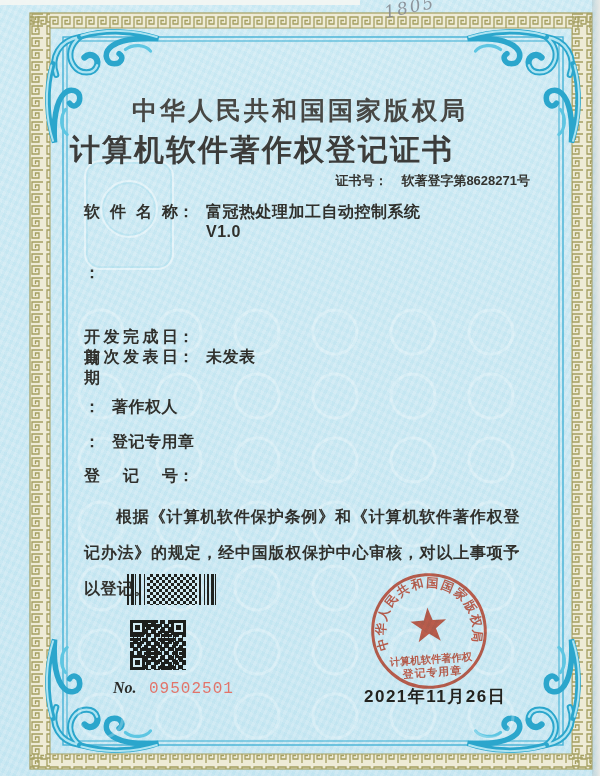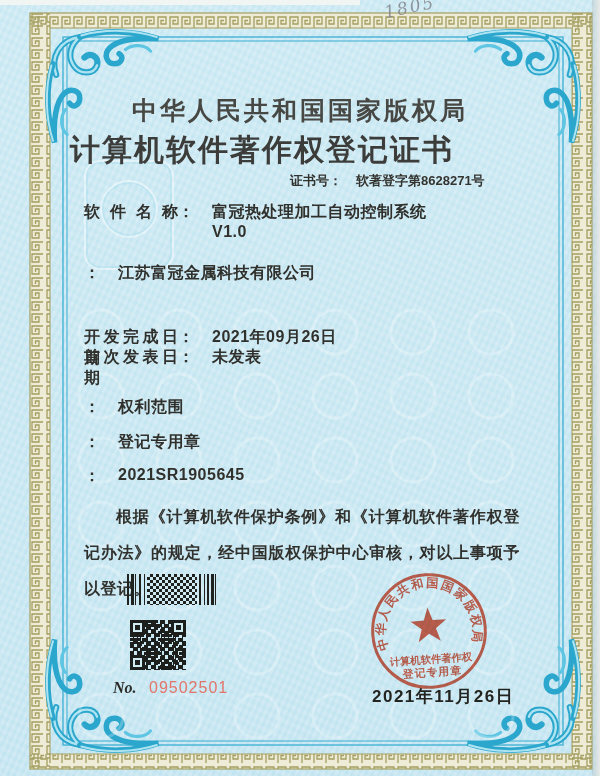--- a/index.html
+++ b/index.html
@@ -25,46 +25,46 @@
     border:2px solid rgba(255,255,255,.85); box-shadow:inset 0 0 0 2px rgba(120,205,230,.35);}
   .wm-stamp::after{content:"";position:absolute;left:14px;top:18px;width:54px;height:54px;border-radius:50%;
     border:2px solid rgba(255,255,255,.85); box-shadow:inset 0 0 0 2px rgba(120,205,230,.35);}
   
   .hand{left:384px;top:-3px;font-family:"DejaVu Serif",serif;font-style:italic;font-size:17px;
     color:#82868d;transform:rotate(-12deg);letter-spacing:2px;opacity:.85;}
   .title1{left:0;top:94px;width:600px;text-align:center;font-family:"Liberation Serif","DejaVu Serif",serif;
     font-weight:bold;font-size:25px;letter-spacing:3px;color:#474744;}
   .title2{left:0;top:130px;width:524px;text-align:center;font-family:"Liberation Serif","DejaVu Serif",serif;
     font-weight:bold;font-size:30px;letter-spacing:2px;color:#3c3c3a;}
-  .certno{left:290px;top:172px;width:240px;font-size:13px;font-weight:bold;color:#33332f;}
+  .certno{left:290px;top:172px;width:240px;text-align:right;font-size:13px;font-weight:bold;color:#33332f;}
   .certno .gap{display:inline-block;width:14px;}
   .frow{left:84px;display:flex;align-items:flex-start;font-size:16px;font-weight:bold;color:#30302c;}
   .flabel{display:inline-block;width:94px;text-align:justify;text-align-last:justify;letter-spacing:0;}
   .fcolon{display:inline-block;margin:0 2px 0 0;}
-  .fvalue{display:inline-block;margin-left:16px;letter-spacing:.5px;}
+  .fvalue{display:inline-block;margin-left:10px;letter-spacing:.5px;}
   .statement{left:84px;top:499px;width:436px;font-size:16px;font-weight:bold;color:#30302c;
     line-height:36px;text-align:justify;text-indent:2em;letter-spacing:.5px;}
   
   .barcode{left:127px;top:574px;width:92px;height:31px;
     background-image:repeating-linear-gradient(90deg,#20221f 0 2px,transparent 2px 4px,#20221f 4px 7px,transparent 7px 8px,#20221f 8px 9px,transparent 9px 12px,#20221f 12px 14px,transparent 14px 17px,#20221f 17px 18px,transparent 18px 20px);}
   .bc2d{position:absolute;left:20px;top:0;width:50px;height:31px;background:
     repeating-conic-gradient(#20221f 0% 25%, #cfeaf3 0% 50%) 0 0/6px 6px,
     repeating-conic-gradient(#20221f 0% 25%, #cfeaf3 0% 50%) 2px 3px/8px 8px;}
   
   .qr{left:130px;top:620px;width:56px;height:50px;
     background:repeating-conic-gradient(#1d1f1c 0% 25%, transparent 0% 50%) 0 0/7px 7px,
                repeating-conic-gradient(#1d1f1c 0% 25%, transparent 0% 50%) 3px 4px/9px 9px;}
   .qf{position:absolute;width:9px;height:9px;border:3px solid #1d1f1c;background:#d2ecf4;}
   .qf::after{content:"";position:absolute;left:2px;top:2px;width:5px;height:5px;background:#1d1f1c;}
   .qf.tl{left:0;top:0;} .qf.tr{right:0;top:0;} .qf.bl{left:0;bottom:0;}
   
   .serial{left:113px;top:679px;font-size:16px;}
   .serial .no{font-family:"Liberation Serif","DejaVu Serif",serif;font-weight:bold;color:#2b2b28;font-style:italic;}
-  .serial .digits{font-family:Liberation Sans, sans-serif;color:#e2746a;letter-spacing:1px;margin-left:8px;}
-  .issue-date{left:372px;top:685px;font-size:17px;font-weight:bold;letter-spacing:1.5px;color:#23231f;z-index:3;}
+  .serial .digits{font-family:Liberation Mono, monospace;color:#e2746a;letter-spacing:1px;margin-left:8px;}
+  .issue-date{left:364px;top:685px;font-size:17px;font-weight:bold;letter-spacing:1.5px;color:#23231f;z-index:3;}
   
   .seal{left:368px;top:570px;width:122px;height:122px;z-index:4;opacity:.92;
     mix-blend-mode:multiply;transform:rotate(-4deg);}
 </style>
 </head>
 <body>
 
 <div class="page">
 
   <svg class="abs" width="600" height="776" style="left:0;top:0">
@@ -131,48 +131,46 @@
     <span class="flabel">软件名称</span>
       <span class="fcolon">：</span>
     <span class="fvalue">
       <span>富冠热处理加工自动控制系统</span><br>
       <span>V1.0</span>
     </span>
   </div>
 
   <div class="abs frow" style="top:263px">
       <span class="fcolon">：</span>
-    <span class="fvalue">江苏富冠金属科技有限公司</span>
   </div>
 
   <div class="abs frow" style="top:327px">
     <span class="flabel">开发完成日期</span>
       <span class="fcolon">：</span>
-    <span class="fvalue">2021年09月26日</span>
   </div>
 
   <div class="abs frow" style="top:347px">
     <span class="flabel">首次发表日期</span>
       <span class="fcolon">：</span>
     <span class="fvalue">未发表</span>
   </div>
 
   <div class="abs frow" style="top:397px">
       <span class="fcolon">：</span>
-    <span class="fvalue">权利范围</span>
+    <span class="fvalue">著作权人</span>
   </div>
 
   <div class="abs frow" style="top:432px">
       <span class="fcolon">：</span>
     <span class="fvalue">登记专用章</span>
   </div>
 
   <div class="abs frow" style="top:466px">
-      <span class="fcolon">：</span>
-    <span class="fvalue">2021SR1905645</span>
+    <span class="flabel">登记号</span>
+      <span class="fcolon">：</span>
   </div>
 
   <div class="abs statement">根据《计算机软件保护条例》和《计算机软件著作权登记办法》的规定，经中国版权保护中心审核，对以上事项予以登记。</div>
 
   <div class="abs barcode">
     <div class="bc2d"></div>
   </div>
 
   <div class="abs qr">
     <div class="qf tl"></div>

